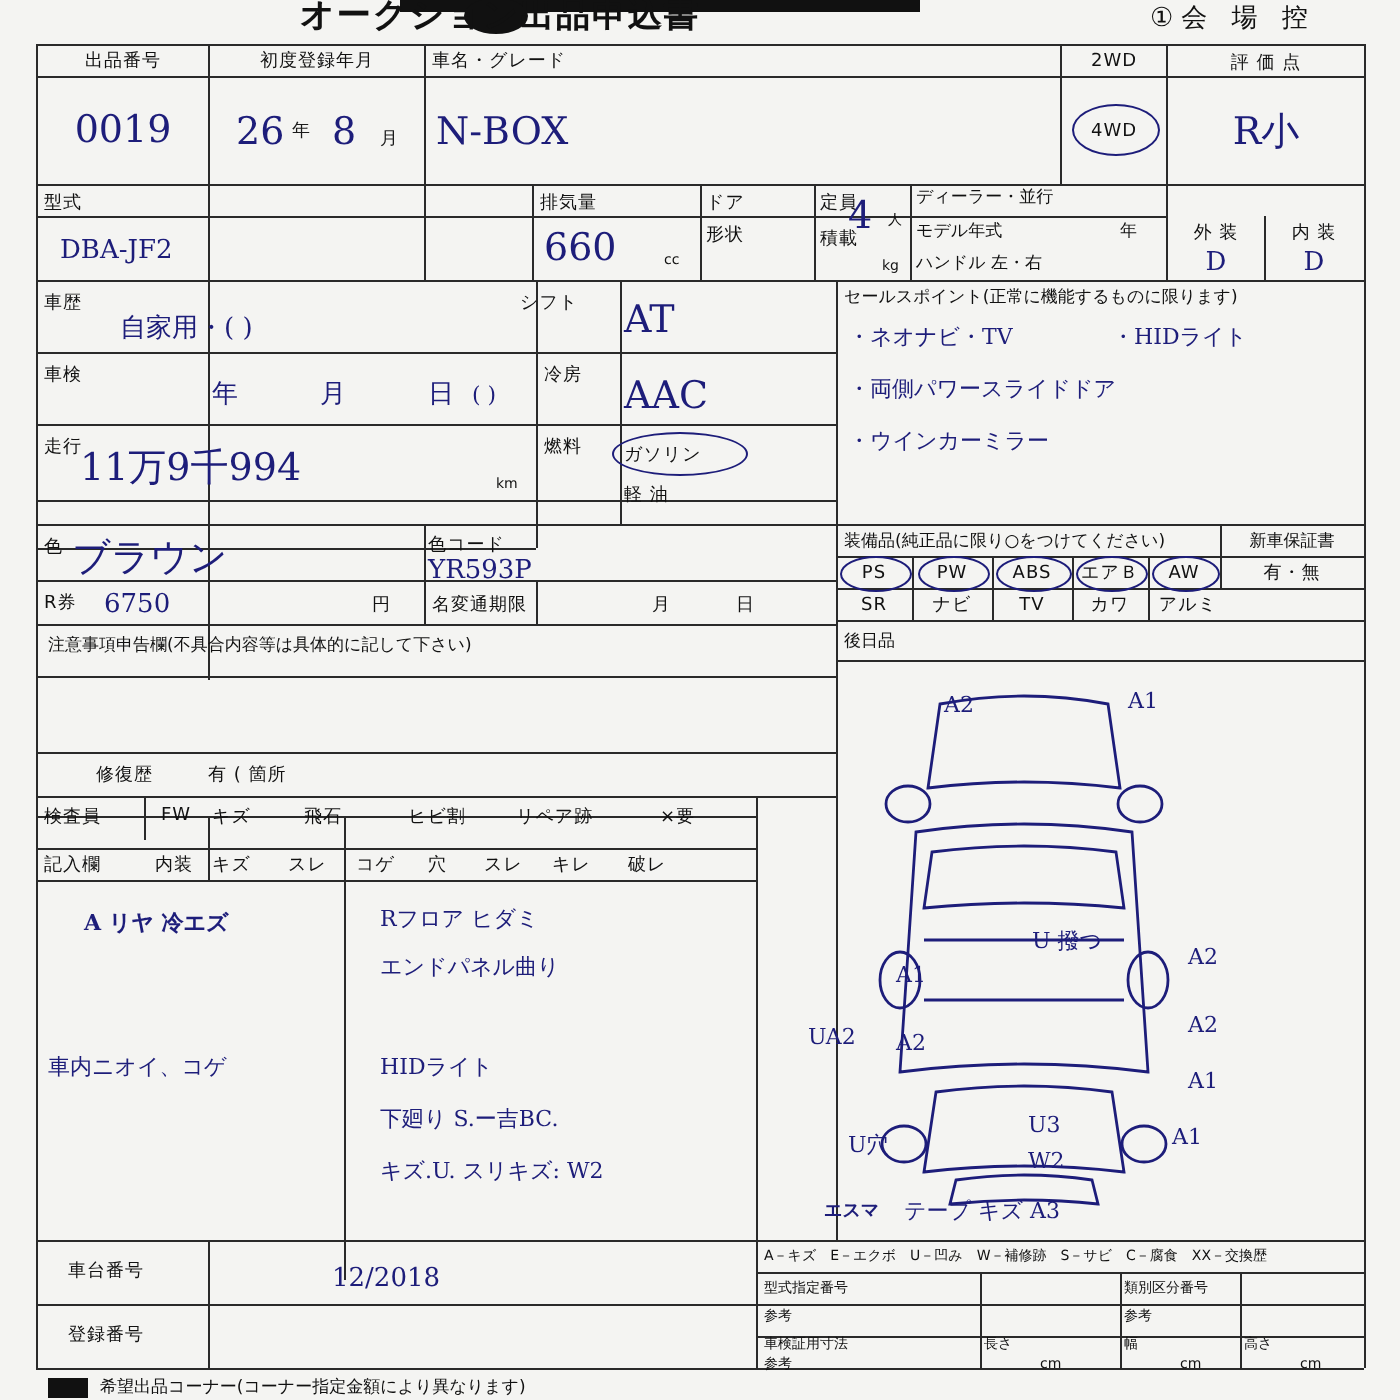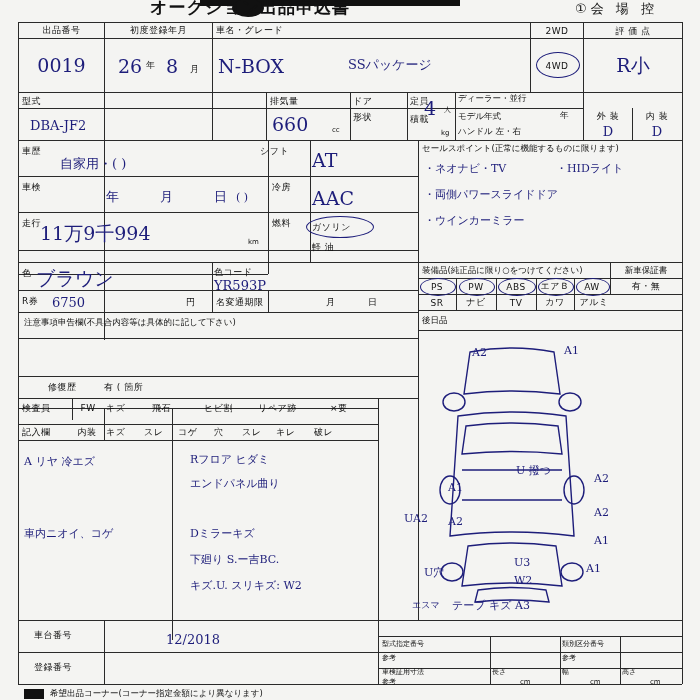--- a/index.html
+++ b/index.html
@@ -112,21 +112,20 @@
   <div class="cell hwbig ctr" style="left:20px;top:40px;width:83px;height:50px;">0019</div>
 
   <div class="cell lbl ctr print" style="left:106px;top:23px;width:105px;height:14px;font-family:Liberation Serif, serif;">初度登録年月</div>
   <div class="cell hwbig" style="left:118px;top:46px;width:30px;height:40px;">26</div>
   <div class="cell lbl" style="left:146px;top:58px;width:14px;height:14px;">年</div>
   <div class="cell hwbig" style="left:166px;top:46px;width:24px;height:40px;">8</div>
   <div class="cell lbl" style="left:190px;top:62px;width:14px;height:14px;">月</div>
 
   <div class="cell lbl print" style="left:216px;top:23px;width:110px;height:14px;">車名・グレード</div>
   <div class="cell hwbig" style="left:218px;top:46px;width:130px;height:40px;">N-BOX</div>
-  <div class="cell hwmid" style="left:348px;top:48px;width:180px;height:34px;">SSパッケージ</div>
 
   <div class="cell lbl ctr print" style="left:532px;top:24px;width:50px;height:14px;">2WD</div>
   <div class="cell lbl ctr print" style="left:534px;top:50px;width:46px;height:32px;">4WD</div>
   <div class="oval" style="position:absolute;left:536px;top:52px;width:42px;height:24px;"></div>
 
   <div class="cell lbl ctr print" style="left:585px;top:24px;width:96px;height:14px;">評 価 点</div>
   <div class="cell hwbig ctr" style="left:585px;top:44px;width:96px;height:44px;">R小</div>
 
   <div class="cell lbl print" style="left:22px;top:94px;width:80px;height:14px;">型式</div>
   <div class="cell hwmid" style="left:30px;top:112px;width:170px;height:26px;">DBA-JF2</div>
@@ -231,26 +230,26 @@
   <div class="cell lbl print" style="left:22px;top:424px;width:50px;height:16px;">記入欄</div>
   <div class="cell lbl print ctr" style="left:70px;top:424px;width:34px;height:16px;">内装</div>
   <div class="cell lbl print" style="left:106px;top:424px;width:34px;height:16px;">キズ</div>
   <div class="cell lbl print" style="left:144px;top:424px;width:30px;height:16px;">スレ</div>
   <div class="cell lbl print" style="left:178px;top:424px;width:32px;height:16px;">コゲ</div>
   <div class="cell lbl print" style="left:214px;top:424px;width:26px;height:16px;">穴</div>
   <div class="cell lbl print" style="left:242px;top:424px;width:30px;height:16px;">スレ</div>
   <div class="cell lbl print" style="left:276px;top:424px;width:34px;height:16px;">キレ</div>
   <div class="cell lbl print" style="left:314px;top:424px;width:34px;height:16px;">破レ</div>
 
-  <div class="cell hwsm" style="left:24px;top:452px;width:140px;height:18px;">A リヤ 冷エズ</div>
+  <div class="cell hwsm" style="left:42px;top:452px;width:140px;height:18px;font-weight:bold;">A リヤ 冷エズ</div>
   <div class="cell hwsm" style="left:24px;top:524px;width:146px;height:18px;">車内ニオイ、コゲ</div>
 
   <div class="cell hwsm" style="left:190px;top:450px;width:180px;height:18px;">Rフロア ヒダミ</div>
   <div class="cell hwsm" style="left:190px;top:474px;width:180px;height:18px;">エンドパネル曲り</div>
-  <div class="cell hwsm" style="left:190px;top:524px;width:180px;height:18px;">Dミラーキズ</div>
+  <div class="cell hwsm" style="left:190px;top:524px;width:180px;height:18px;">HIDライト</div>
   <div class="cell hwsm" style="left:190px;top:550px;width:190px;height:18px;">下廻り S.ー吉BC.</div>
   <div class="cell hwsm" style="left:190px;top:576px;width:190px;height:18px;">キズ.U. スリキズ: W2</div>
 
   <svg width="290" height="280" style="position:absolute;left:392px;top:340px;">
     <g fill="none" stroke="#1d1d7a" stroke-width="1.4">
 
       <path d="M78 12 q42 -8 84 0 l6 42 q-48 -6 -96 0 z"></path>
       <ellipse cx="62" cy="62" rx="11" ry="9"></ellipse>
       <ellipse cx="178" cy="62" rx="11" ry="9"></ellipse>
 
@@ -274,23 +273,24 @@
   <div class="cell hwsm" style="left:448px;top:514px;width:30px;height:14px;">A2</div>
   <div class="cell hwsm" style="left:516px;top:463px;width:50px;height:14px;">U 撥つ</div>
   <div class="cell hwsm" style="left:594px;top:471px;width:30px;height:14px;">A2</div>
   <div class="cell hwsm" style="left:594px;top:505px;width:30px;height:14px;">A2</div>
   <div class="cell hwsm" style="left:594px;top:533px;width:30px;height:14px;">A1</div>
   <div class="cell hwsm" style="left:404px;top:511px;width:36px;height:14px;">UA2</div>
   <div class="cell hwsm" style="left:514px;top:555px;width:30px;height:14px;">U3</div>
   <div class="cell hwsm" style="left:514px;top:573px;width:30px;height:14px;">W2</div>
   <div class="cell hwsm" style="left:424px;top:565px;width:34px;height:14px;">U穴</div>
   <div class="cell hwsm" style="left:586px;top:561px;width:30px;height:14px;">A1</div>
-  <div class="cell hwsm" style="left:412px;top:598px;width:34px;height:14px;font-size:9px;">エスマ</div>
+  <div class="cell hwsm" style="left:412px;top:598px;width:34px;height:14px;font-size:9px;font-weight:bold;">エスマ</div>
   <div class="cell hwsm" style="left:452px;top:598px;width:110px;height:14px;">テープ キズ A3</div>
 
+  <div class="cell tiny print" style="left:382px;top:622px;width:296px;height:12px;">A－キズ　E－エクボ　U－凹み　W－補修跡　S－サビ　C－腐食　XX－交換歴</div>
 
   <div class="cell tiny print" style="left:382px;top:638px;width:106px;height:12px;">型式指定番号</div>
   <div class="cell tiny print" style="left:562px;top:638px;width:56px;height:12px;">類別区分番号</div>
   <div class="cell tiny print" style="left:382px;top:652px;width:60px;height:12px;">参考</div>
   <div class="cell tiny print" style="left:562px;top:652px;width:56px;height:12px;">参考</div>
   <div class="cell tiny print" style="left:382px;top:666px;width:106px;height:12px;">車検証用寸法</div>
   <div class="cell tiny print" style="left:492px;top:666px;width:40px;height:12px;">長さ</div>
   <div class="cell tiny print" style="left:562px;top:666px;width:40px;height:12px;">幅</div>
   <div class="cell tiny print" style="left:622px;top:666px;width:40px;height:12px;">高さ</div>
   <div class="cell tiny print" style="left:382px;top:676px;width:40px;height:12px;">参考</div>

